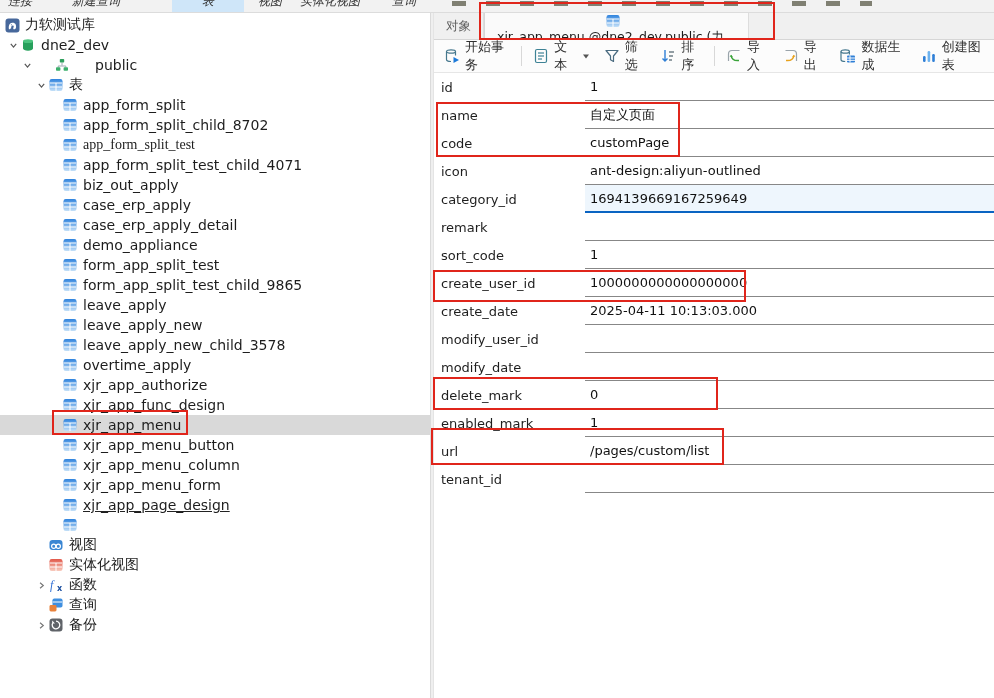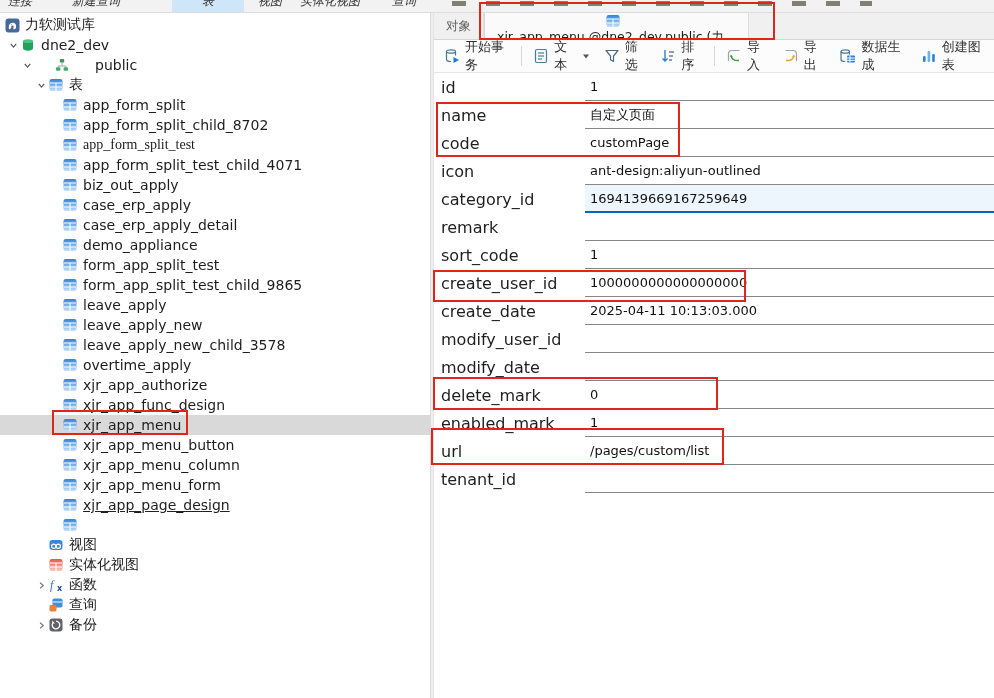--- a/index.html
+++ b/index.html
@@ -34,21 +34,21 @@
   .tab.active .ticon { margin-right:6px; }
 
   #toolbar { position:absolute; left:0; top:27px; width:560px; height:33px; background:#fcfcfc; border-bottom:1px solid #e6e6e6; display:flex; align-items:center; padding-left:3px; }
   .tb-btn { display:flex; align-items:center; gap:5px; padding:0 7px; height:26px; color:#303030; font-size:13px; cursor:default; border-radius:3px; }
   .tb-sep { width:1px; height:20px; background:#d8d8d8; margin:0 4px; flex:0 0 1px; }
   .tb-caret { margin-left:2px; display:flex; align-items:center; }
 
   
   #record { position:absolute; left:0; top:60px; width:560px; }
   .f-row { display:flex; height:28px; align-items:stretch; }
-  .f-label { flex:0 0 151px; padding-left:7px; display:flex; align-items:center; font-size:16px; color:#1e1e1e; }
+  .f-label { flex:0 0 151px; padding-left:7px; display:flex; align-items:center; font-size:13px; color:#1e1e1e; }
   .f-value { flex:1 1 auto; display:flex; align-items:center; padding-left:5px; font-size:13px; color:#111;
              border-bottom:1px solid #878787; background:#fff; }
   .f-row.focused .f-value { background:#eef6fd; border-bottom:2px solid #0a64c2; }
 
   
   .ann { position:absolute; border:2px solid #e0251b; pointer-events:none; }
   #ann-tab        { left:479px; top:2px;   width:296px; height:38px; }
   #ann-name-code  { left:436px; top:102px; width:244px; height:55px; }
   #ann-create-user{ left:433px; top:270px; width:313px; height:32px; }
   #ann-delete-mark{ left:433px; top:377px; width:285px; height:33px; }

